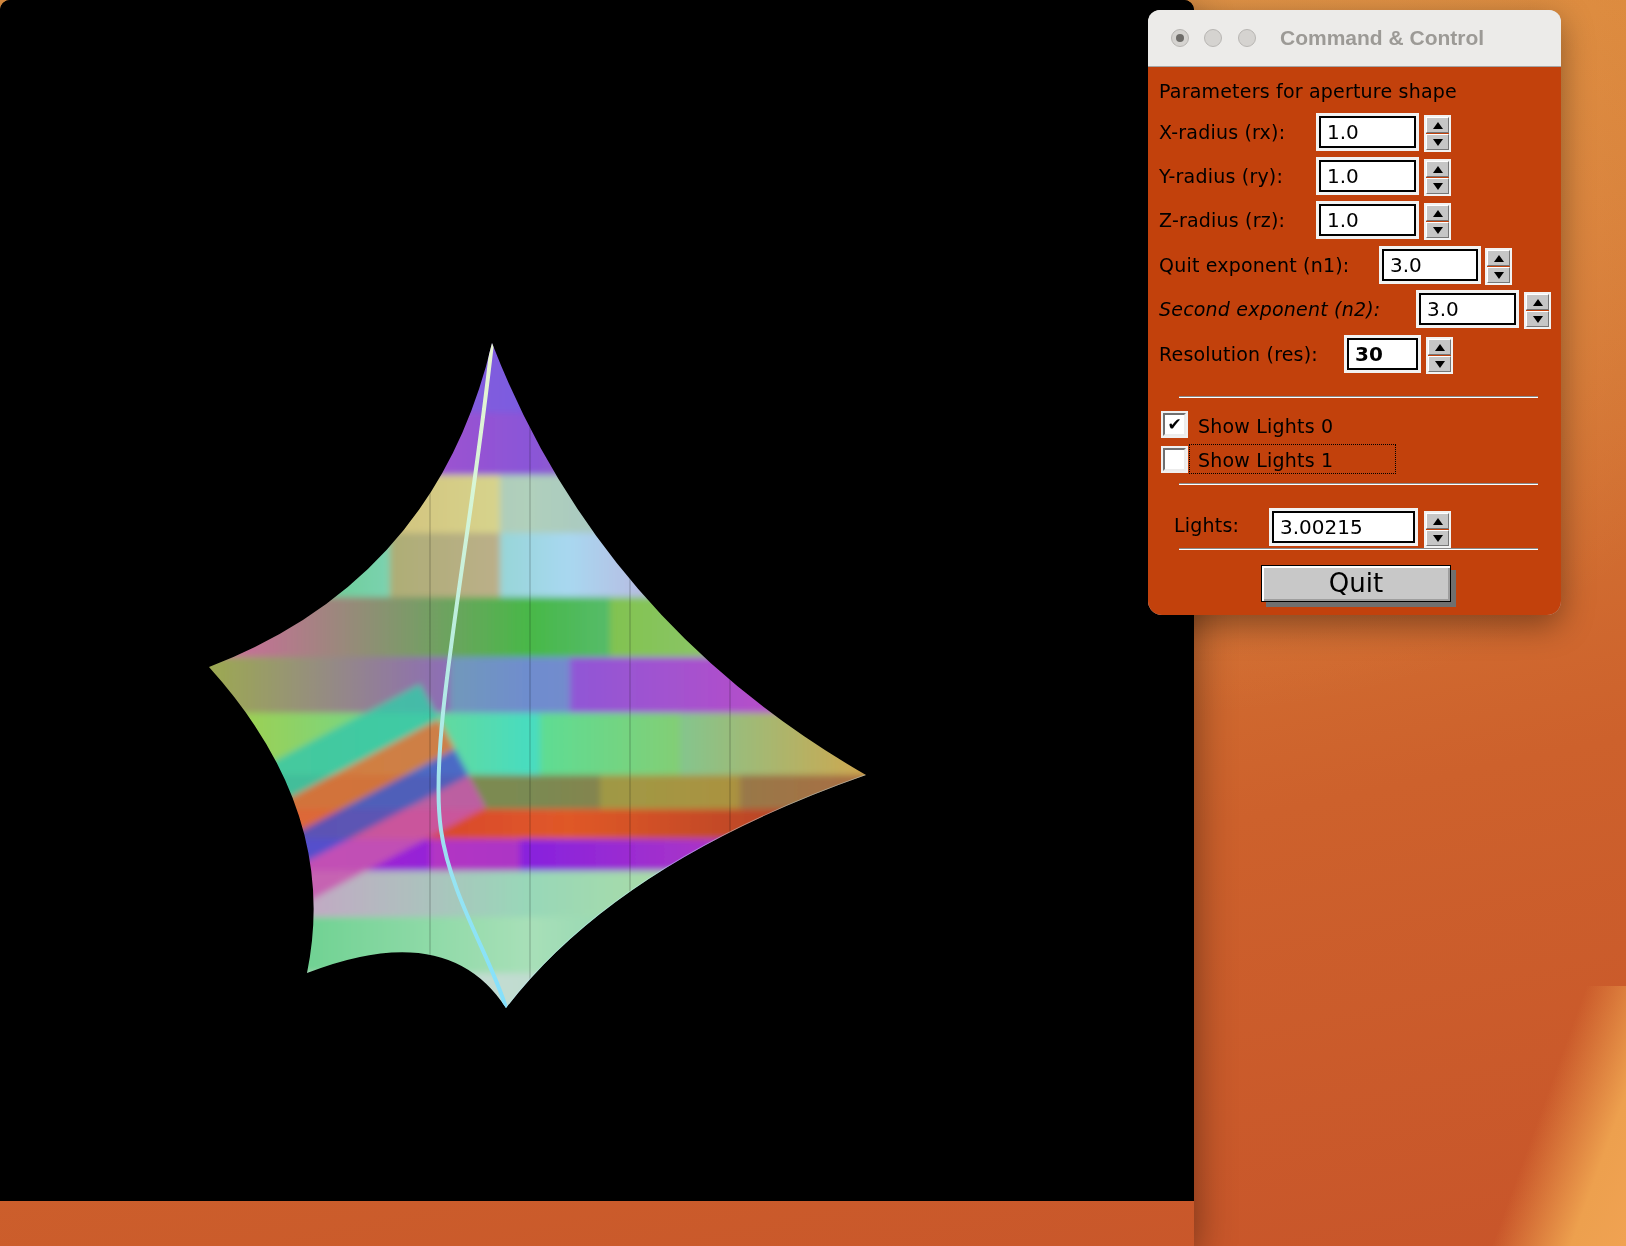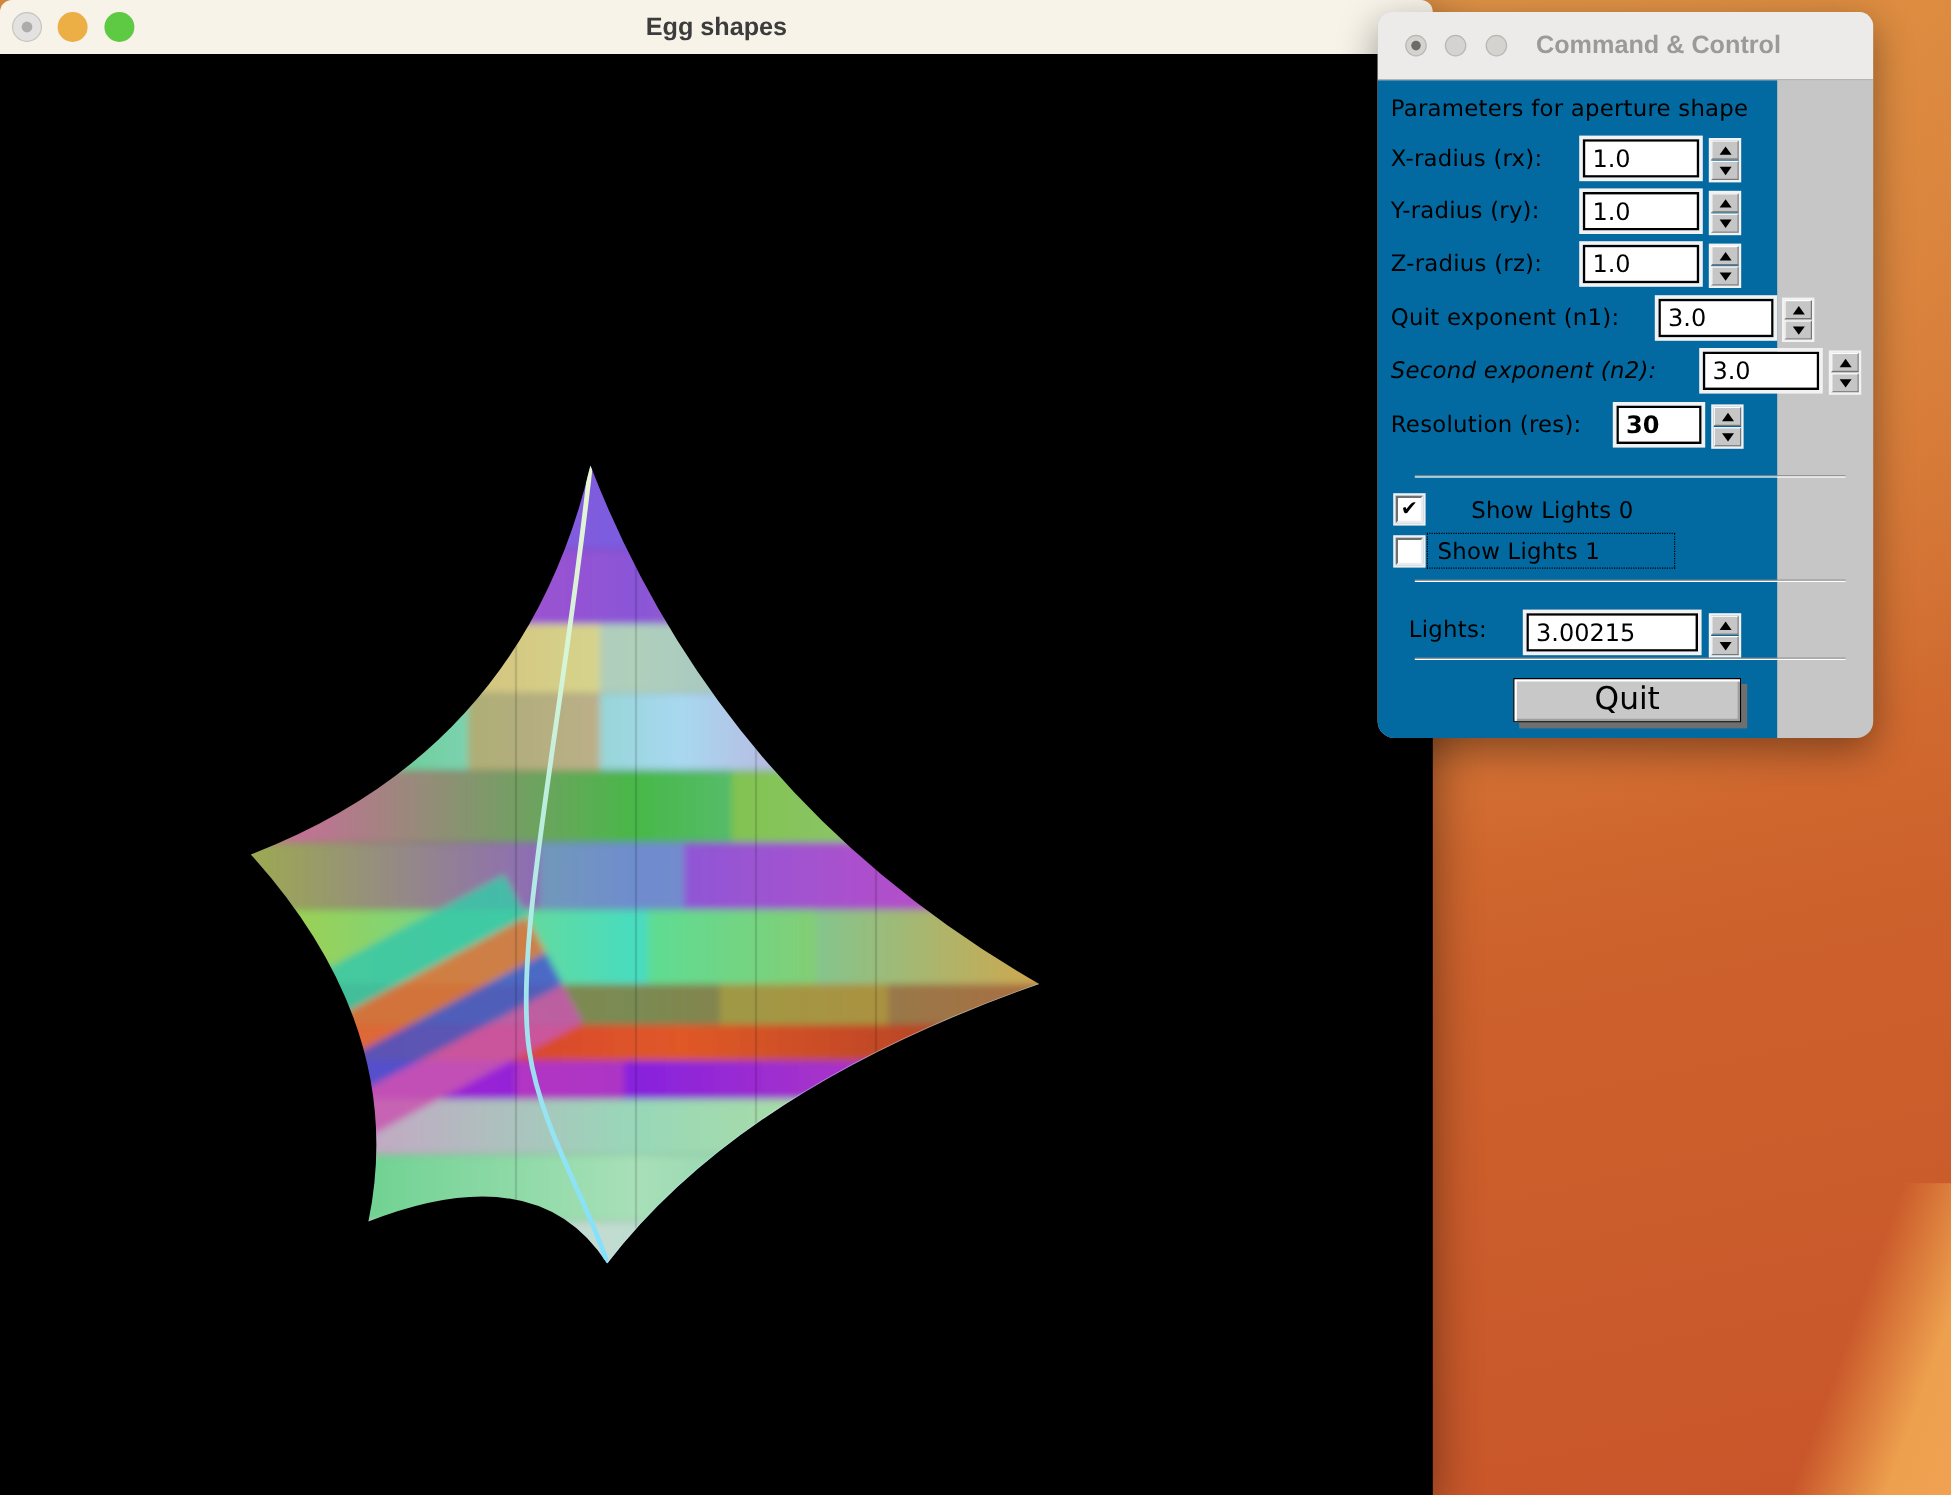--- a/index.html
+++ b/index.html
@@ -32,21 +32,21 @@
     border-radius:12px 12px 14px 14px;overflow:hidden;background:#c6c6c6;
     box-shadow:0 10px 32px rgba(0,0,0,.38);}
   .cc-titlebar{position:relative;height:56px;background:#ecebe9;border-bottom:1px solid #a6a6a6;}
   .cc-title{position:absolute;left:132px;top:0;line-height:56px;
     font-family:"Liberation Sans",sans-serif;font-weight:bold;font-size:21px;color:#9c9a96;white-space:nowrap;}
   .ctl{position:absolute;top:19px;width:18px;height:18px;border-radius:50%;
     background:#d5d3d0;border:1px solid #b8b6b3;box-sizing:border-box;}
   .ctl-1{left:23px;} .ctl-1 .dot{position:absolute;left:4px;top:4px;width:8px;height:8px;border-radius:50%;background:#6e6c69;}
   .ctl-2{left:56px;} .ctl-3{left:90px;}
 
-  .cc-content{position:absolute;left:0;top:57px;width:333px;height:548px;background:#0369a1;}
+  .cc-content{position:absolute;left:0;top:57px;width:413px;height:548px;background:#c2410c;}
   .lbl{position:absolute;font-size:19px;color:#000;white-space:nowrap;letter-spacing:.2px;}
   .entry{position:absolute;box-sizing:border-box;height:32px;background:#fff;color:#000;
     border:2px solid #000;outline:3px solid #f2f2f2;border-radius:0;
     font-family:"DejaVu Sans",sans-serif;font-size:20px;padding:0 0 0 6px;}
   .spin{position:absolute;width:23px;height:33px;outline:2px solid #f2f2f2;}
   .spin-btn{box-sizing:border-box;height:16px;background:#c6c6c6;
     border:1px solid;border-color:#ffffff #767676 #767676 #ffffff;
     display:flex;align-items:center;justify-content:center;}
   .spin-btn + .spin-btn{margin-top:1px;}
   .tri-up{width:0;height:0;border-left:5px solid transparent;border-right:5px solid transparent;border-bottom:7px solid #000;}
@@ -63,28 +63,20 @@
 </head>
 <body>
 
 <div class="screen">
 
   <div class="desktop">
     <div class="corner-glow"></div>
   </div>
 
   <div class="egg-window">
-    <div class="egg-titlebar">
-      <div class="tl tl-1">
-          <span class="dot"></span>
-        </div>
-      <div class="tl tl-2"></div>
-      <div class="tl tl-3"></div>
-      <div class="egg-title">Egg shapes</div>
-    </div>
 
     <div class="egg-viewport">
       <svg width="1194" height="1201" viewBox="0 0 1194 1201">
         <defs>
           <clipPath id="starClip">
             <path d="M492,343 Q600,622 866,775 Q618,862 506,1008 Q448,918 307,973 Q340,812 209,667 Q436,580 492,343 Z"></path>
           </clipPath>
           <filter id="soften" x="-5%" y="-5%" width="110%" height="110%">
               <feGaussianBlur stdDeviation="3"></feGaussianBlur>
             </filter>
@@ -282,21 +274,21 @@
             <i class="tri-up"></i>
           </div>
         <div class="spin-btn">
             <i class="tri-down"></i>
           </div>
       </div>
 
       <div class="sep" style="top:329px;"></div>
 
       <div class="cbbox" style="left:15px;top:346px;"><span>✔</span></div>
-      <div class="lbl" style="left:50px;top:348px;margin-left:28px;">Show Lights 0</div>
+      <div class="lbl" style="left:50px;top:348px;">Show Lights 0</div>
 
       <div class="cbbox" style="left:15px;top:381px;"><span></span></div>
       <div class="focus-rect" style="left:41px;top:377px;width:205px;height:28px;"></div>
       <div class="lbl" style="left:50px;top:382px;">Show Lights 1</div>
 
       <div class="sep" style="top:416px;"></div>
 
       <div class="lbl" style="left:26px;top:447px;">Lights:</div>
       <input class="entry" style="left: 124px; top: 444px; width: 143px;" value="3.00215">
       <div class="spin" style="left:278px;top:446px;">

